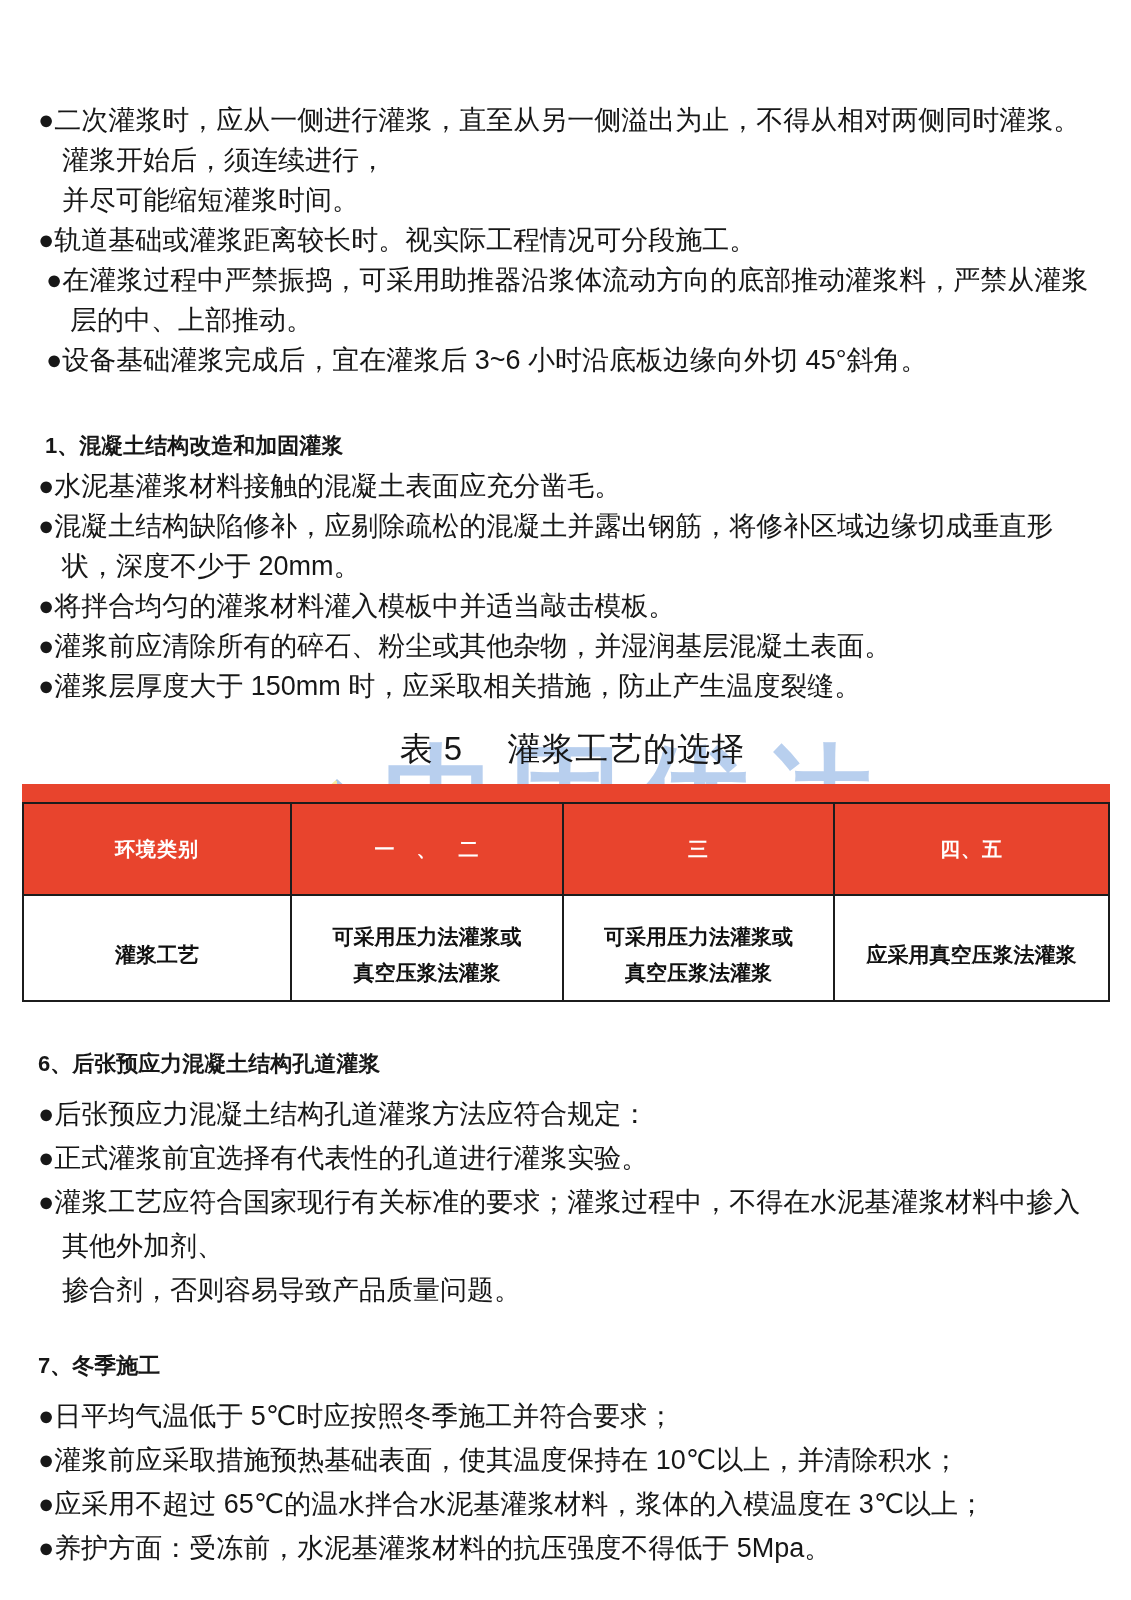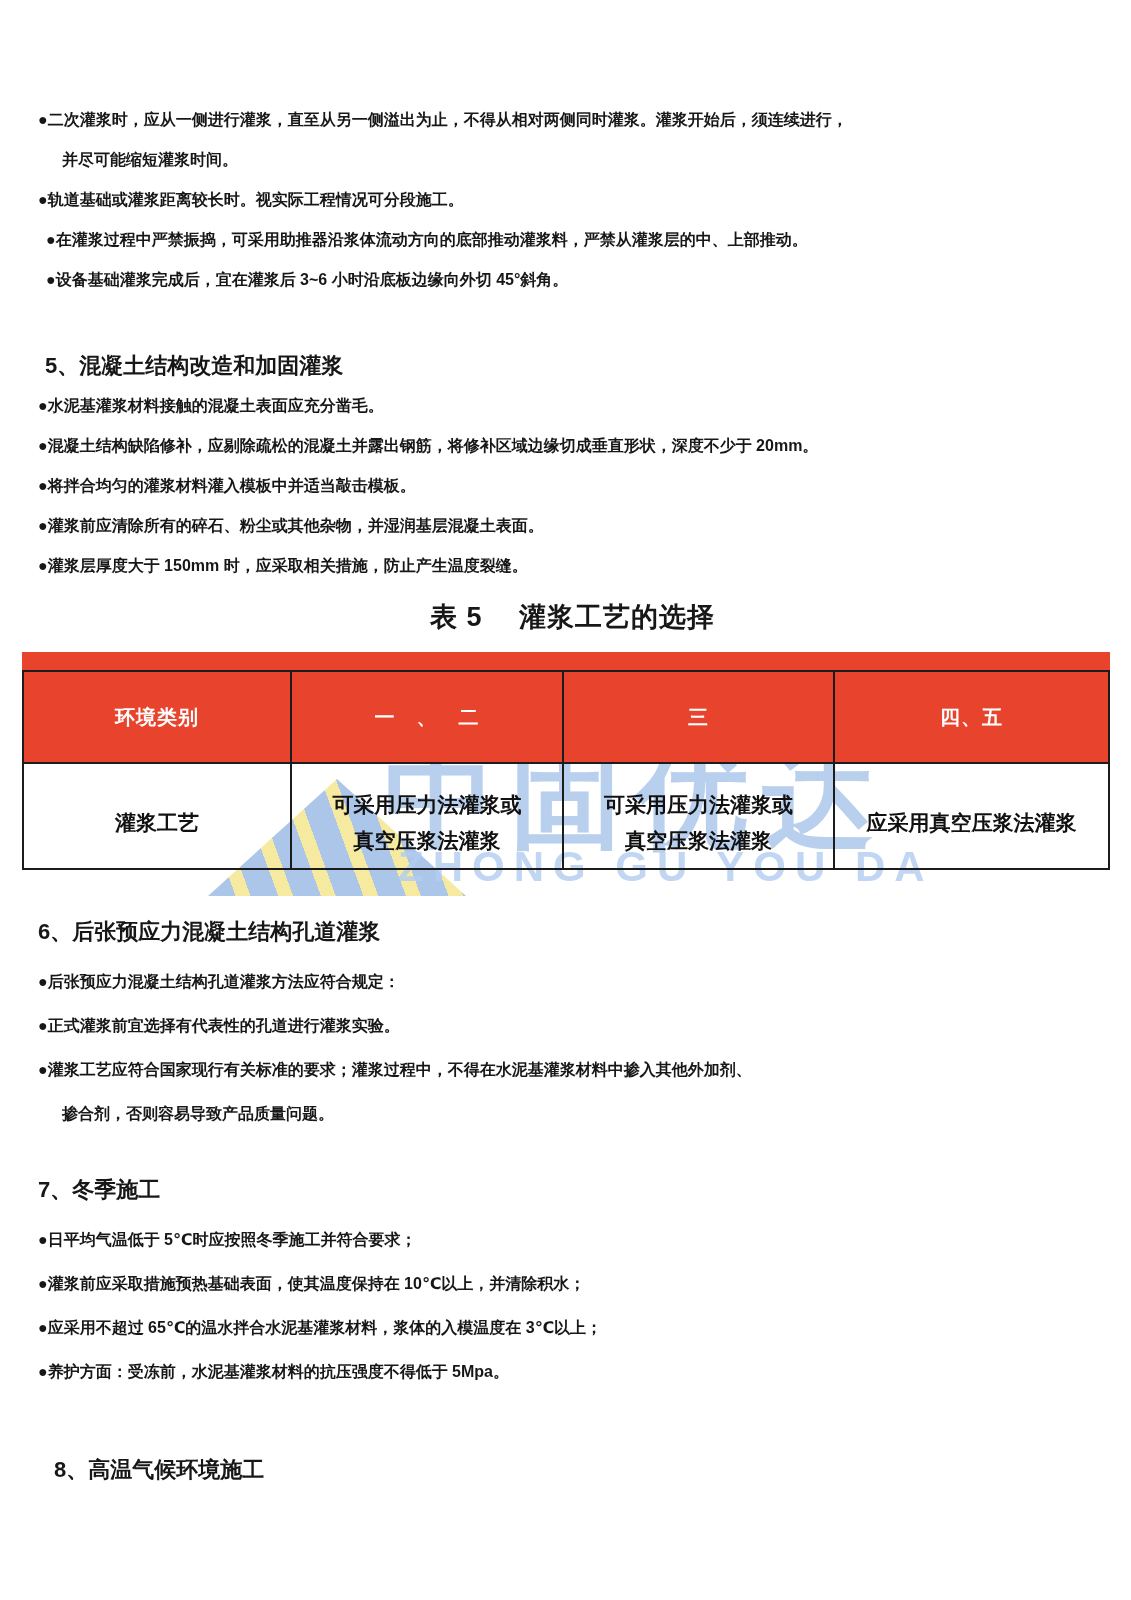--- a/index.html
+++ b/index.html
@@ -27,35 +27,35 @@
   }
   .wm-en {
     position:absolute; left:398px; top:846px; width:480px;
     font-size:42px; font-weight:bold; line-height:1;
     color:rgba(177,204,240,.8); letter-spacing:9px; white-space:nowrap;
   }
 
   
   .content { position:relative; padding:100px 24px 0 38px; }
   .bullet {
-    font-size:16px; font-weight:700; line-height:40px;
+    font-size:27px; font-weight:400; line-height:40px;
     white-space:pre-line;
     padding-left:24px; text-indent:-24px;
   }
   .indent-sm { padding-left:32px; }
   .s67 .bullet { line-height:44px; }
   .heading { font-size:22px; font-weight:bold; line-height:40px; }
   .h5 { margin-top:46px; padding-left:7px; }
   .h6 { margin-top:42px; margin-bottom:8px; }
   .h7 { margin-top:34px; margin-bottom:8px; }
   .h8 { margin-top:56px;margin-left:16px; }
 
   .caption {
-    margin-top:16px; text-align:center;
-    font-size:27px; font-weight:bold; line-height:30px;
+    margin-top:28px; text-align:center;
+    font-size:33px; font-weight:normal; line-height:30px;
     letter-spacing:1px;
   }
 
   
   .tablewrap { position:relative; z-index:1; margin:20px 0 0 -16px; width:1088px;border-radius:14px; }
   .red-strip { height:18px; background:#E8442D; }
   table.t5 {
     width:100%; border-collapse:collapse; table-layout:fixed;
     background:transparent;
   }
@@ -91,21 +91,21 @@
 
     <section>
       <p class="bullet">●二次灌浆时，应从一侧进行灌浆，直至从另一侧溢出为止，不得从相对两侧同时灌浆。灌浆开始后，须连续进行，
 并尽可能缩短灌浆时间。</p>
       <p class="bullet">●轨道基础或灌浆距离较长时。视实际工程情况可分段施工。</p>
       <p class="bullet indent-sm">●在灌浆过程中严禁振捣，可采用助推器沿浆体流动方向的底部推动灌浆料，严禁从灌浆层的中、上部推动。</p>
       <p class="bullet indent-sm">●设备基础灌浆完成后，宜在灌浆后 3~6 小时沿底板边缘向外切 45°斜角。</p>
     </section>
 
     <section>
-      <h3 class="heading h5">5、混凝土结构改造和加固灌浆</h3>
+      <h3 class="heading h5">1、混凝土结构改造和加固灌浆</h3>
       <p class="bullet">●水泥基灌浆材料接触的混凝土表面应充分凿毛。</p>
       <p class="bullet">●混凝土结构缺陷修补，应剔除疏松的混凝土并露出钢筋，将修补区域边缘切成垂直形状，深度不少于 20mm。</p>
       <p class="bullet">●将拌合均匀的灌浆材料灌入模板中并适当敲击模板。</p>
       <p class="bullet">●灌浆前应清除所有的碎石、粉尘或其他杂物，并湿润基层混凝土表面。</p>
       <p class="bullet">●灌浆层厚度大于 150mm 时，应采取相关措施，防止产生温度裂缝。</p>
     </section>
 
     <h3 class="caption">表 5　 灌浆工艺的选择</h3>
 
     <div class="tablewrap">

